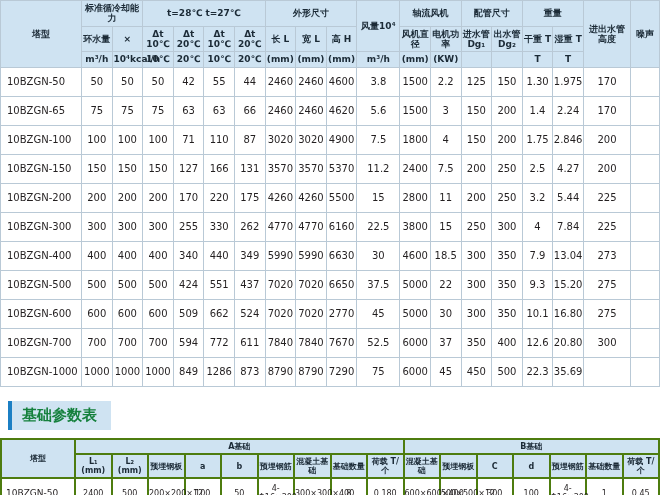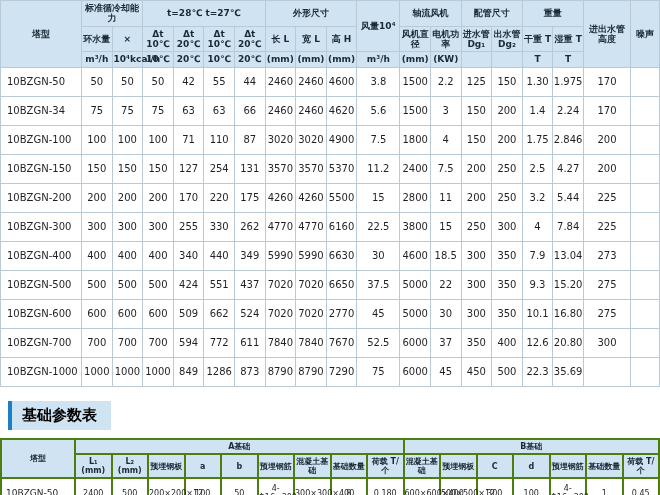--- a/index.html
+++ b/index.html
@@ -6,21 +6,21 @@
   body{width:660px;height:495px;overflow:hidden;font-family:"DejaVu Sans","Liberation Sans",sans-serif;color:#231f20;}
   table{border-collapse:collapse;table-layout:fixed;}
   .t1{width:660px;}
   .t1 th,.t1 td{border:1px solid #b9c9d6;font-size:9px;line-height:1.15;text-align:center;vertical-align:middle;padding:0;}
   .t1 thead th{background:#cfe3f2;font-weight:bold;color:#1b2a36;padding:2px 1px;}
   .t1 tbody td{height:28px;background:#ffffff;color:#231f20;font-size:10px;}
   .t1 tbody td.model{text-align:left;padding-left:6px;font-size:10px;}
   .hdr-top{height:20px;}
   .hdr-mid{height:15px;}
   .hdr-unit{height:14px;font-size:8px;font-weight:normal;}
-  .sec-title{margin:14px 0 6px 8px;display:inline-block;background:#cfe3f2;color:#000000;font-size:15px;font-weight:bold;padding:5px 14px 5px 10px;border-left:4px solid #1b7fc4;}
+  .sec-title{margin:14px 0 6px 8px;display:inline-block;background:#cfe3f2;color:#15803d;font-size:15px;font-weight:bold;padding:5px 14px 5px 10px;border-left:4px solid #1b7fc4;}
   .t2{width:660px;margin-top:2px;}
   .t2 th,.t2 td{border:2px solid #4d7c0f;font-size:8px;line-height:1.15;text-align:center;vertical-align:middle;padding:0;}
   .t2 thead th{background:#cfe3f2;font-weight:bold;color:#1b2a36;padding:2px 1px;}
   .t2 tbody td{height:28px;background:#ffffff;color:#231f20;font-size:8px;}
   .t2 tbody td.model{text-align:left;padding-left:4px;font-size:9px;}
 </style>
 </head>
 <body>
 
 
@@ -91,21 +91,21 @@
         <td>1500</td>
         <td>2.2</td>
         <td>125</td>
         <td>150</td>
         <td>1.30</td>
         <td>1.975</td>
         <td>170</td>
         <td></td>
       </tr>
       <tr>
-        <td class="model">10BZGN-34</td>
+        <td class="model">10BZGN-65</td>
         <td>75</td>
         <td>75</td>
         <td>75</td>
         <td>63</td>
         <td>63</td>
         <td>66</td>
         <td>2460</td>
         <td>2460</td>
         <td>4620</td>
         <td>5.6</td>
@@ -138,21 +138,21 @@
         <td>2.846</td>
         <td>200</td>
         <td></td>
       </tr>
       <tr>
         <td class="model">10BZGN-150</td>
         <td>150</td>
         <td>150</td>
         <td>150</td>
         <td>127</td>
-        <td>254</td>
+        <td>166</td>
         <td>131</td>
         <td>3570</td>
         <td>3570</td>
         <td>5370</td>
         <td>11.2</td>
         <td>2400</td>
         <td>7.5</td>
         <td>200</td>
         <td>250</td>
         <td>2.5</td>

